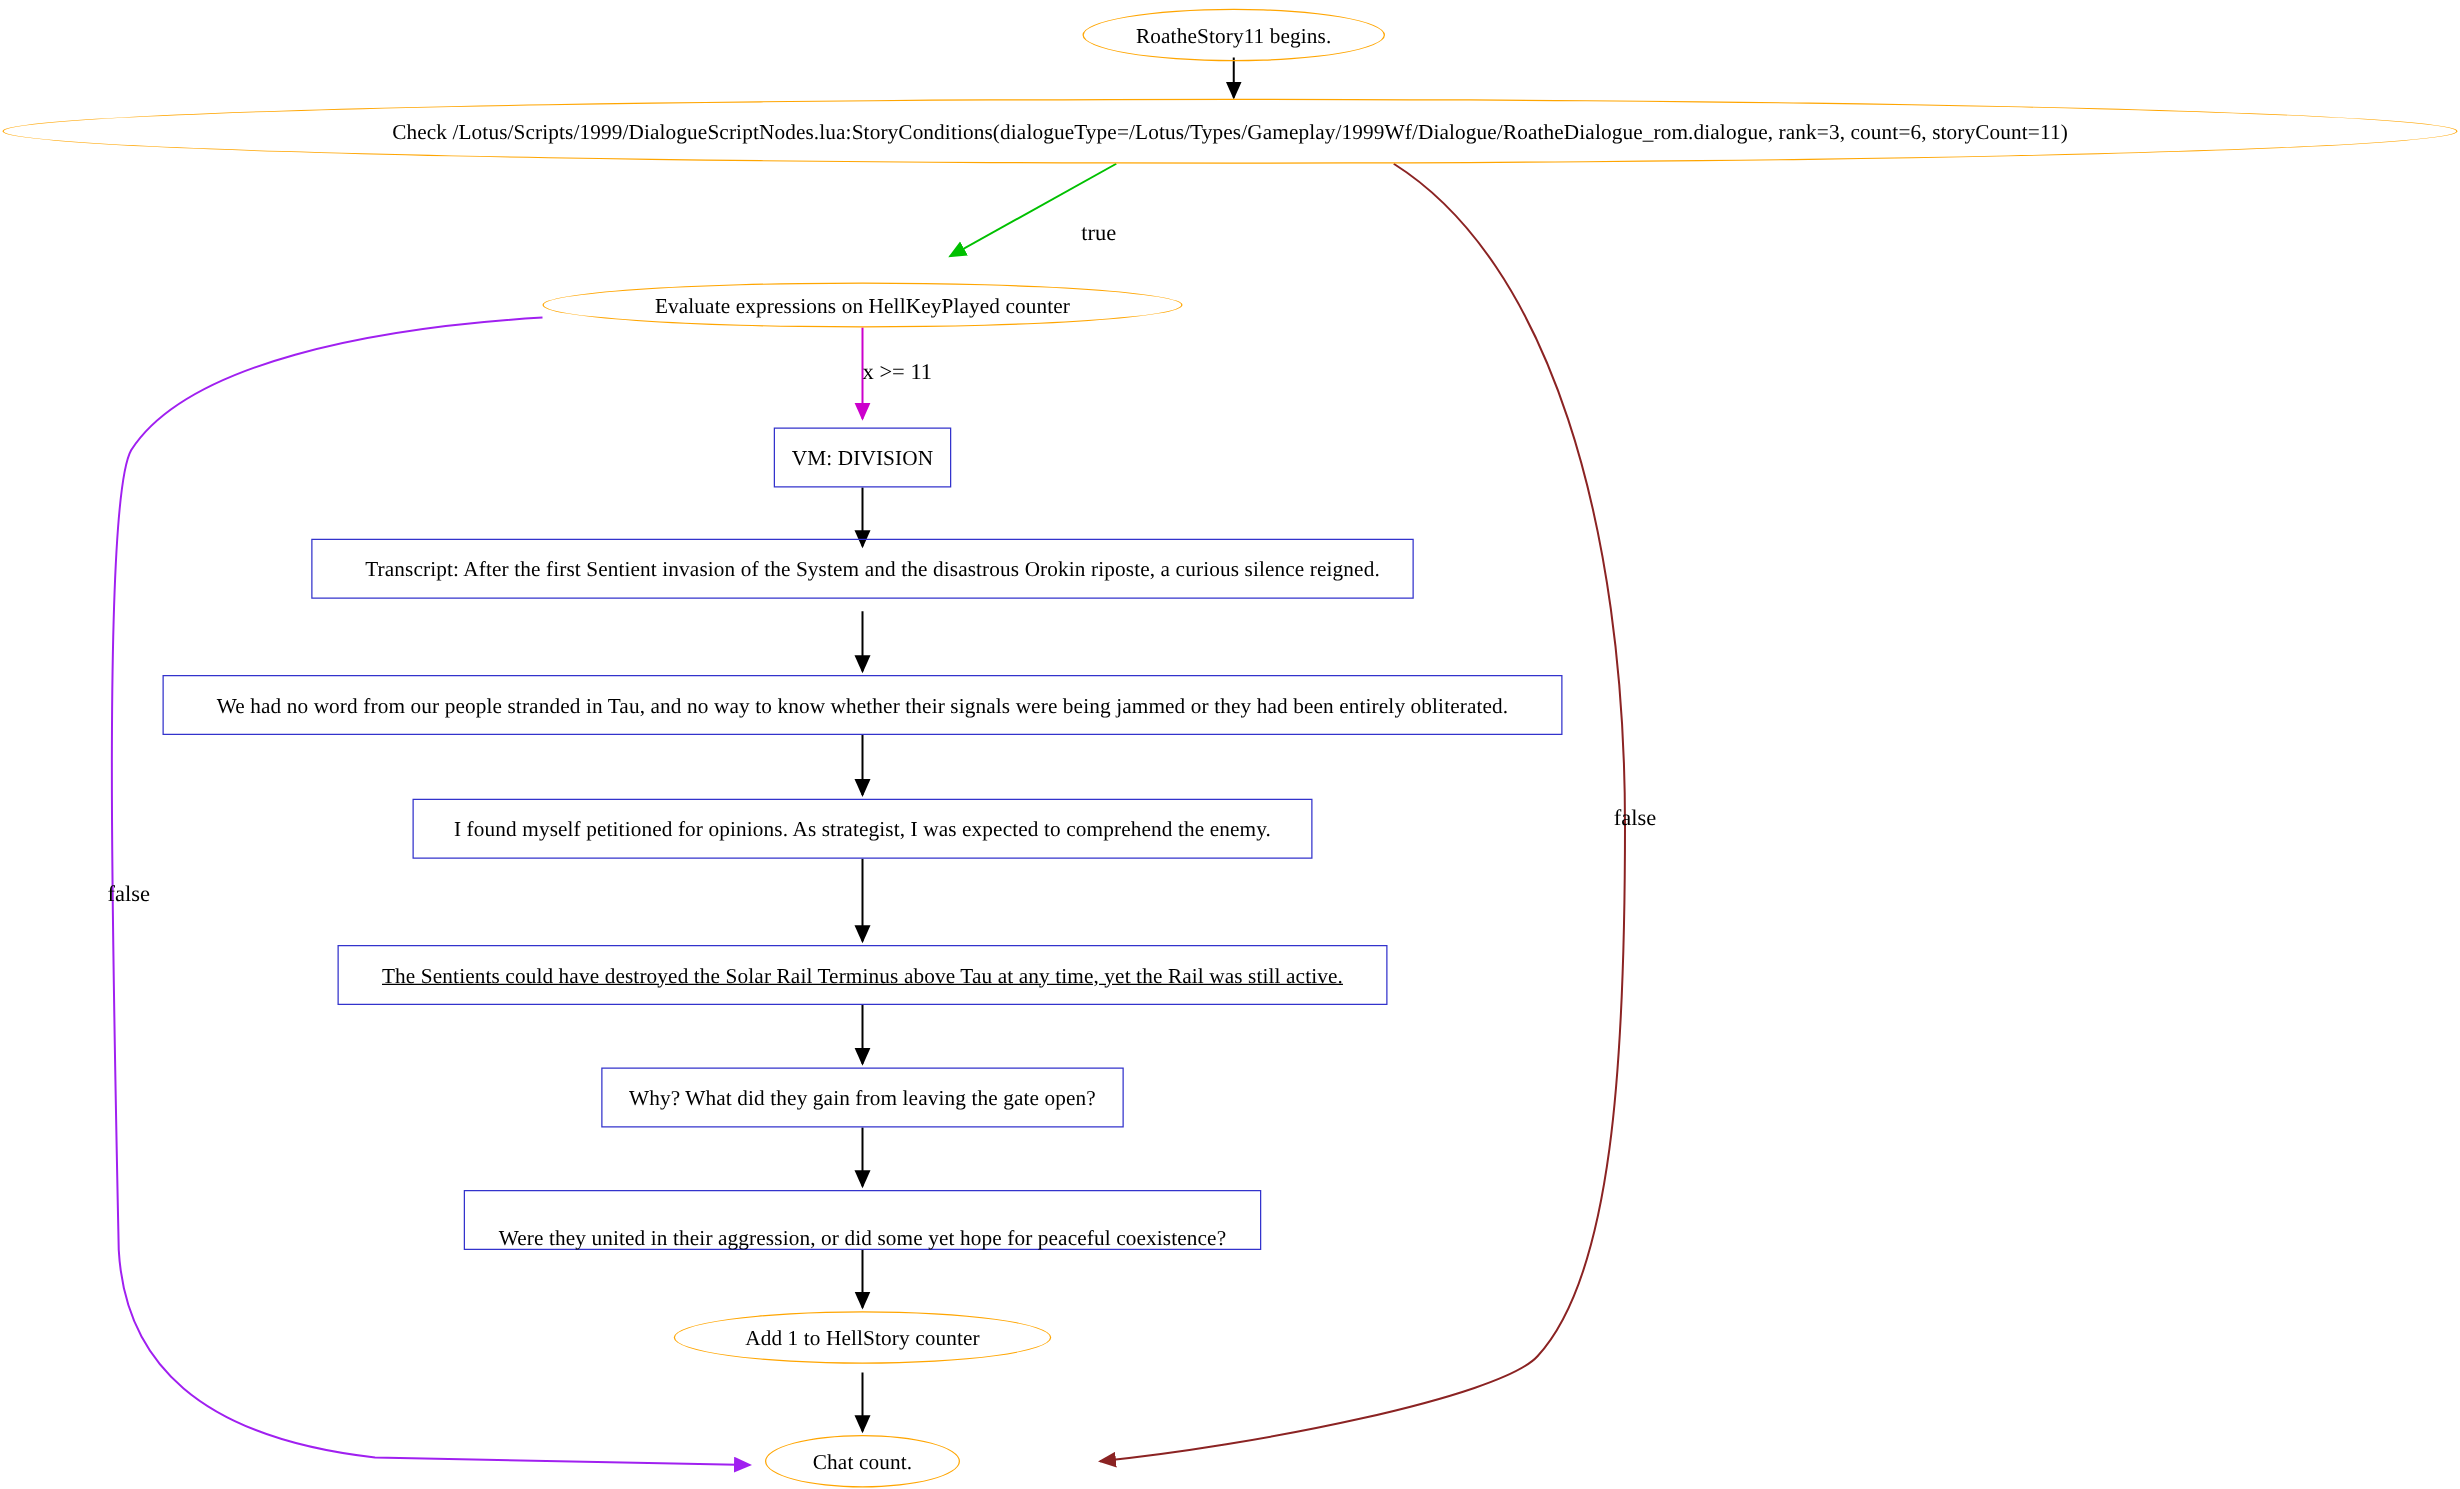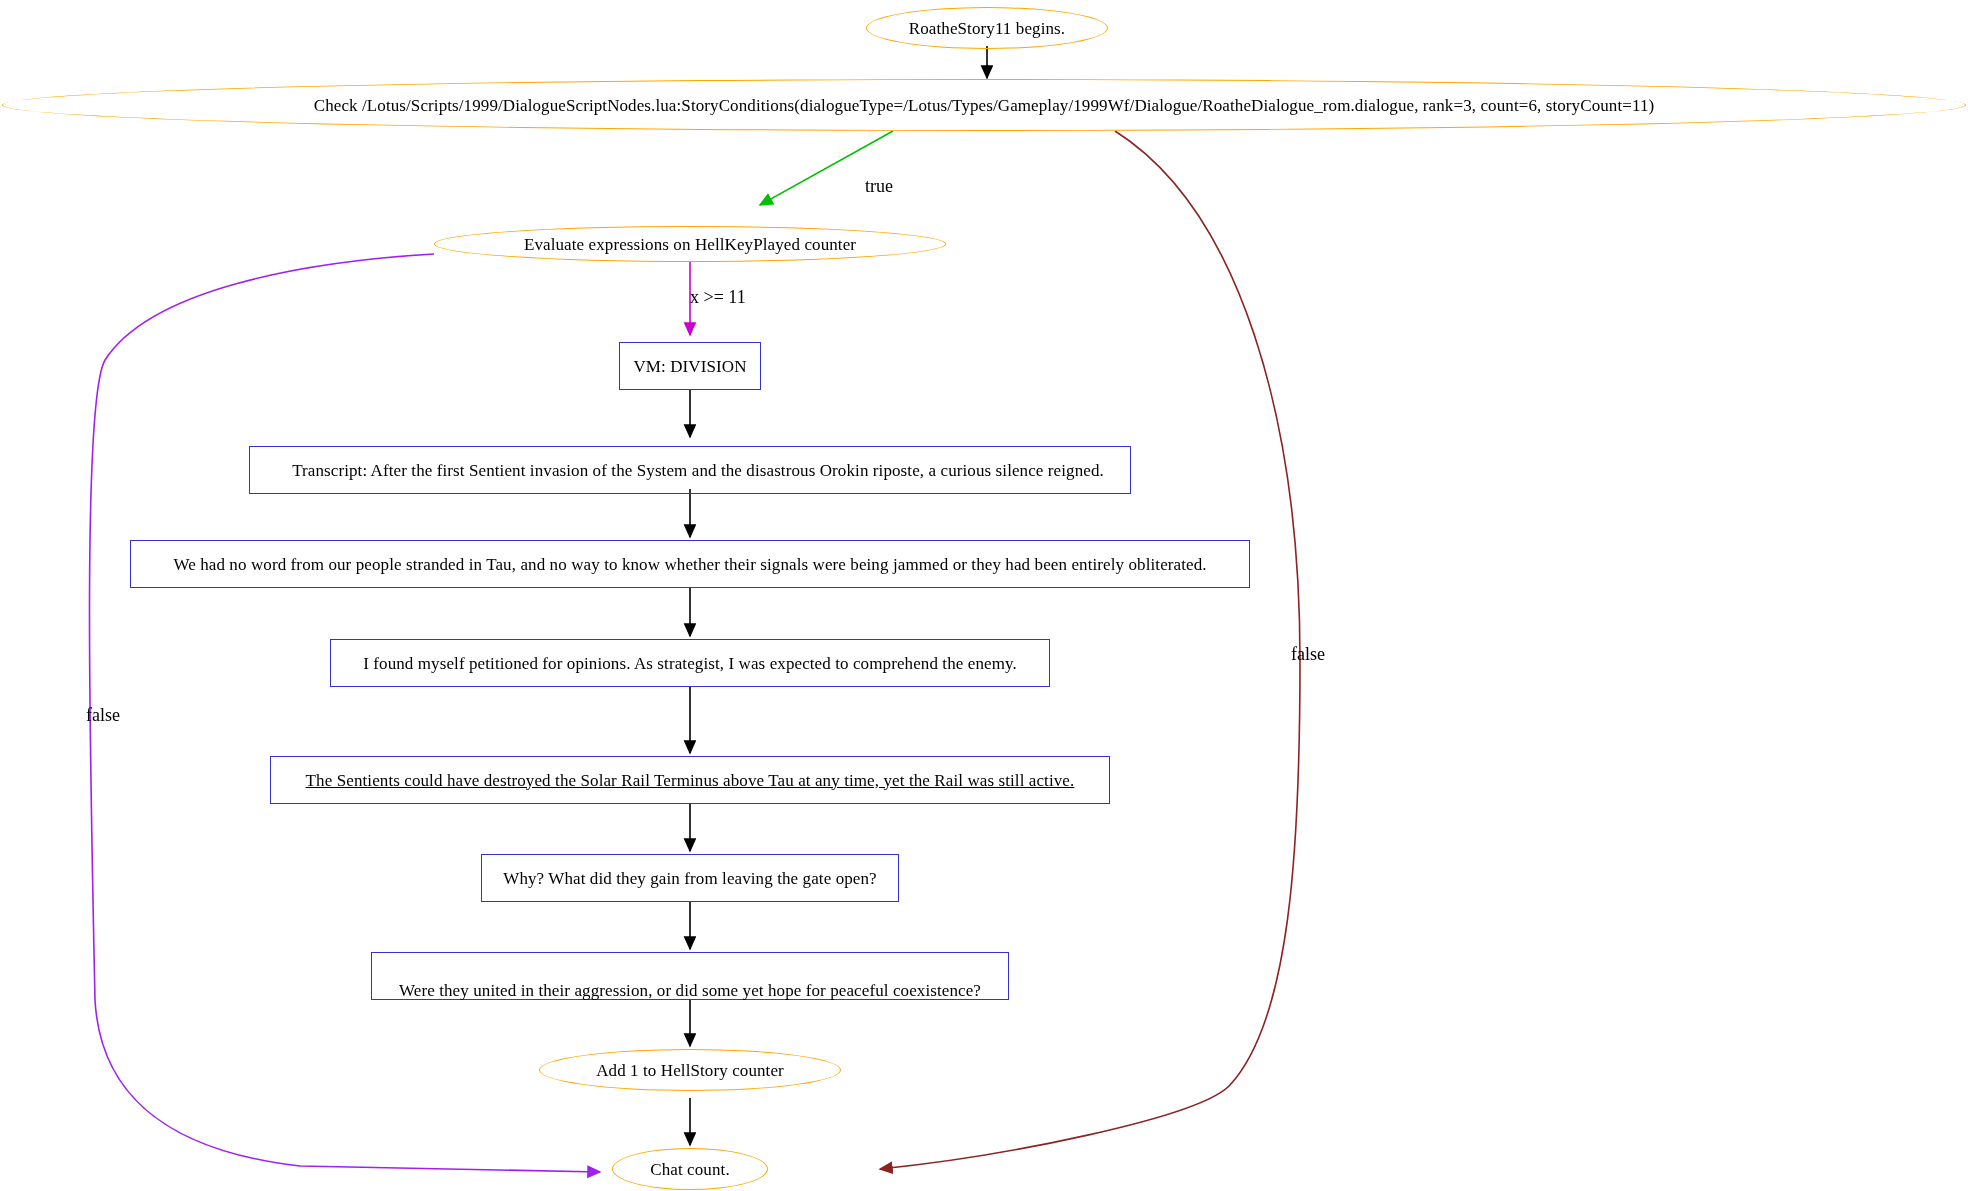--- a/index.html
+++ b/index.html
@@ -142,21 +142,21 @@
   </div>
 
   <div class="node ellipse" style="left:434px; top:226px; width:512px; height:36px;">
     <span class="node-label">Evaluate expressions on HellKeyPlayed counter</span>
   </div>
 
   <div class="node box" style="left:619px; top:342px; width:142px; height:48px;">
     <span class="node-label">VM: DIVISION</span>
   </div>
 
-  <div class="node box" style="left:249px; top:446px; width:882px; height:48px;padding-left:16px;">
+  <div class="node box" style="left:249px; top:431px; width:882px; height:48px;padding-left:16px;">
     <span class="node-label">Transcript: After the first Sentient invasion of the System and the disastrous Orokin riposte, a curious silence reigned.</span>
   </div>
 
   <div class="node box" style="left:130px; top:540px; width:1120px; height:48px;">
     <span class="node-label">We had no word from our people stranded in Tau, and no way to know whether their signals were being jammed or they had been entirely obliterated.</span>
   </div>
 
   <div class="node box" style="left:330px; top:639px; width:720px; height:48px;">
     <span class="node-label">I found myself petitioned for opinions. As strategist, I was expected to comprehend the enemy.</span>
   </div>

